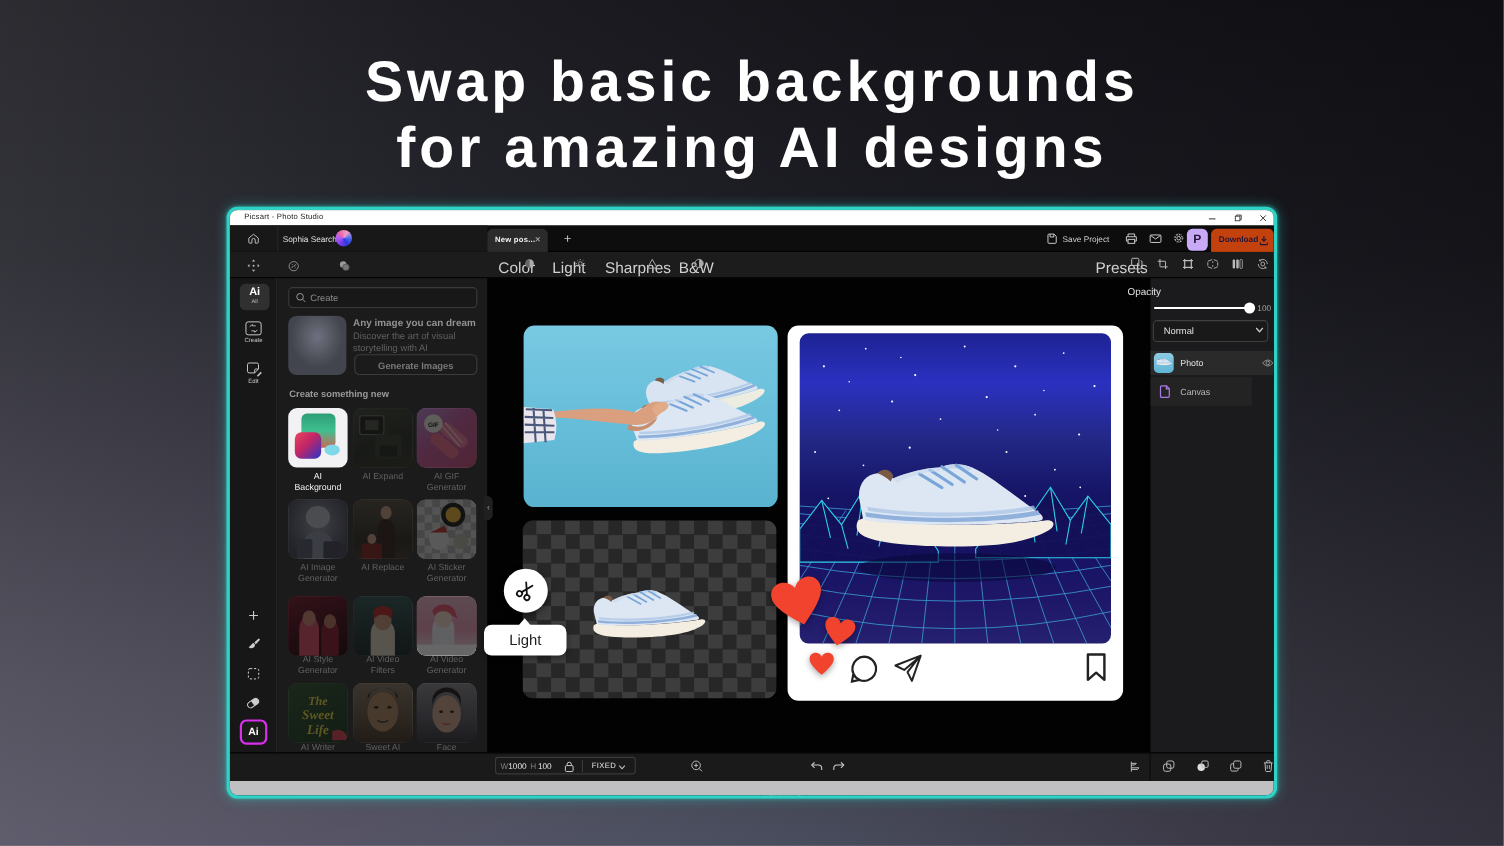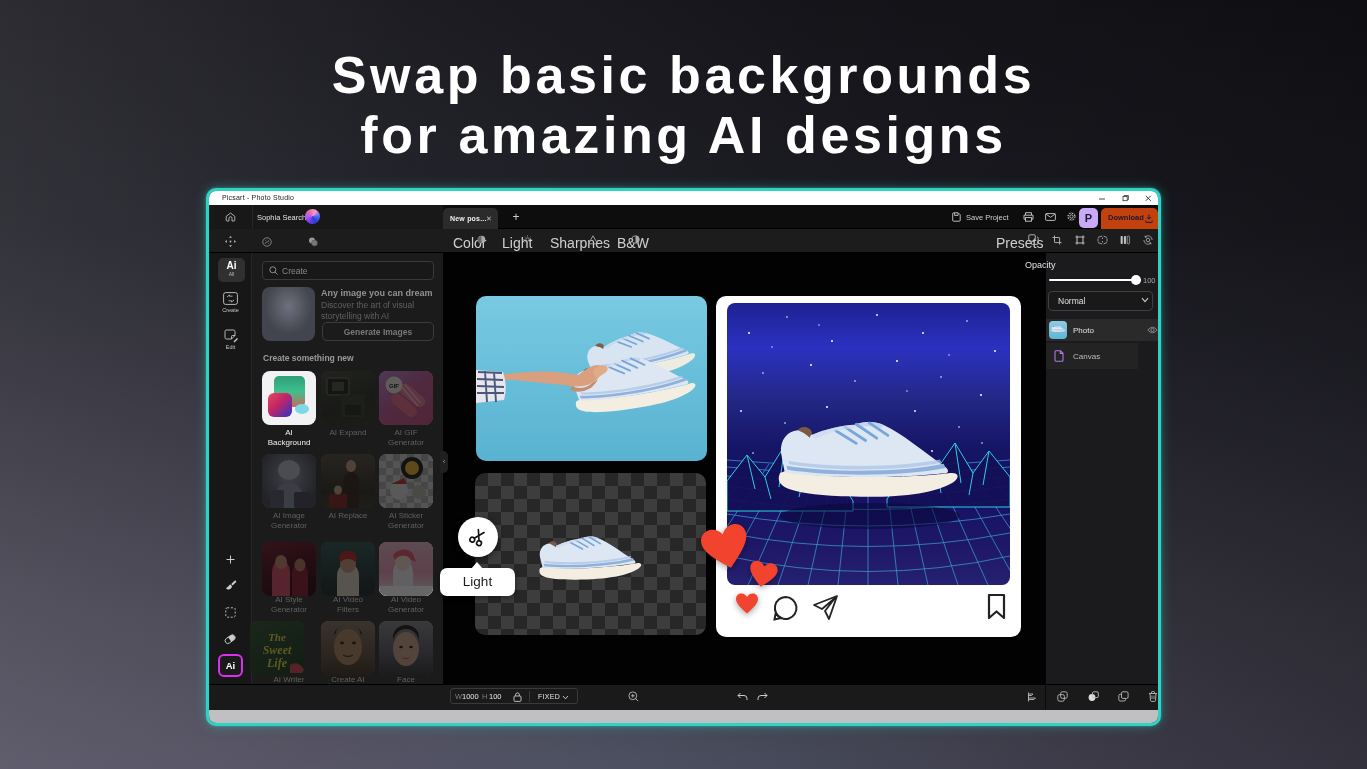--- a/index.html
+++ b/index.html
@@ -320,21 +320,21 @@
     <svg width="54" height="54" viewBox="0 0 54 54" style="position:static">
         <path d="M14 54 V30 a10 12 0 0 1 20 0 V54 Z" fill="#f0f0f4"></path>
         <ellipse cx="24" cy="20" rx="8" ry="9" fill="#f0d8cc"></ellipse>
         <path d="M14 14 a11 9 0 0 1 20 -2 l3 8 l-5 -2 a9 8 0 0 0 -16 0 Z" fill="#e85a78"></path>
         <rect x="0" y="44" width="54" height="10" fill="#fff"></rect>
       </svg>
   </div>
   <div class="abs tl" style="left:51px;top:404px">AI Style<br>Generator</div>
   <div class="abs tl" style="left:110px;top:404px">AI Video<br>Filters</div>
   <div class="abs tl" style="left:168px;top:404px">AI Video<br>Generator</div>
-  <div class="tile" style="left:41px;top:430px;background:linear-gradient(150deg,#3c5a3a,#2c4a30 55%,#244028);">
+  <div class="tile" style="left:53px;top:430px;background:linear-gradient(150deg,#3c5a3a,#2c4a30 55%,#244028);">
     <svg width="54" height="54" viewBox="0 0 54 54" style="position:static">
         <text x="27" y="20" font-size="11" font-style="italic" font-weight="bold" text-anchor="middle" fill="#e8d84a" style="font-family:'Liberation Serif'">The</text>
         <text x="27" y="33" font-size="12" font-style="italic" font-weight="bold" text-anchor="middle" fill="#e8d84a" style="font-family:'Liberation Serif'">Sweet</text>
         <text x="27" y="46" font-size="12" font-style="italic" font-weight="bold" text-anchor="middle" fill="#e8d84a" style="font-family:'Liberation Serif'">Life</text>
         <path d="M40 44 a9 9 0 0 1 14 8 h-14 z" fill="#d84a5a"></path>
       </svg>
   </div>
   <div class="tile" style="left:112px;top:430px;background:linear-gradient(180deg,#8a7a6a,#6a5848 60%,#4a3c30);">
     <svg width="54" height="54" viewBox="0 0 54 54" style="position:static">
         <ellipse cx="27" cy="26" rx="14" ry="18" fill="#b08a6a"></ellipse>
@@ -347,21 +347,21 @@
   <div class="tile" style="left:170px;top:430px;background:linear-gradient(180deg,#8a8a92,#60606a 60%,#3c3c44);">
     <svg width="54" height="54" viewBox="0 0 54 54" style="position:static">
         <ellipse cx="27" cy="28" rx="13" ry="17" fill="#caa58c"></ellipse>
         <path d="M14 16 a13 12 0 0 1 26 0 v6 a13 14 0 0 0 -26 0 Z" fill="#2c2420"></path>
         <path d="M22 36 q5 4 10 0 q-5 2 -10 0" fill="#c03a4a"></path>
         <ellipse cx="22" cy="26" rx="1.8" ry="1.2" fill="#2c2420"></ellipse>
         <ellipse cx="32" cy="26" rx="1.8" ry="1.2" fill="#2c2420"></ellipse>
       </svg>
   </div>
   <div class="abs tl" style="left:51px;top:484px">AI Writer</div>
-  <div class="abs tl" style="left:110px;top:484px">Create AI</div>
+  <div class="abs tl" style="left:110px;top:484px">Sweet AI</div>
   <div class="abs tl" style="left:168px;top:484px">Face</div>
   <svg width="0" height="0" style="left:0;top:0">
       <defs>
     <g id="sneak">
       <path d="M14 56 C8 70 20 78 80 81 C140 83 178 79 200 66 C208 61 206 55 197 56 C150 62 58 62 19 54 Z" fill="#f3eee1"></path>
       <path d="M19 55 L15 34 C14 20 22 11 33 10 C39 7 46 9 48 15 C62 9 80 4.5 95 4 C103 0 116 0 126 4.5 C145 13 168 33 190 48 C197 52.5 196 57 188 56.5 C140 62 58 61.5 23 56 Z" fill="#dde6f3"></path>
       <path d="M21 48 C70 56 148 55 190 46 L192 50.5 C148 59.5 70 60 22 52.5 Z" fill="#8fb1dc"></path>
       <path d="M23 43 C75 51 146 49.5 186 41.5 L187.5 45 C146 53.5 75 55 24 46.5 Z" fill="#a9c4e6" opacity="0.75"></path>
       <path d="M33 10 C37 5 45 5 48.5 12 L46 18 C42 14 37 11.5 33 10 Z" fill="#7b5a45"></path>
       <path d="M95 4 C103 0 116 0 126 4.5 L122.5 8 C113 4.5 104 4.5 97 7.5 Z" fill="#c4d6ee"></path>

